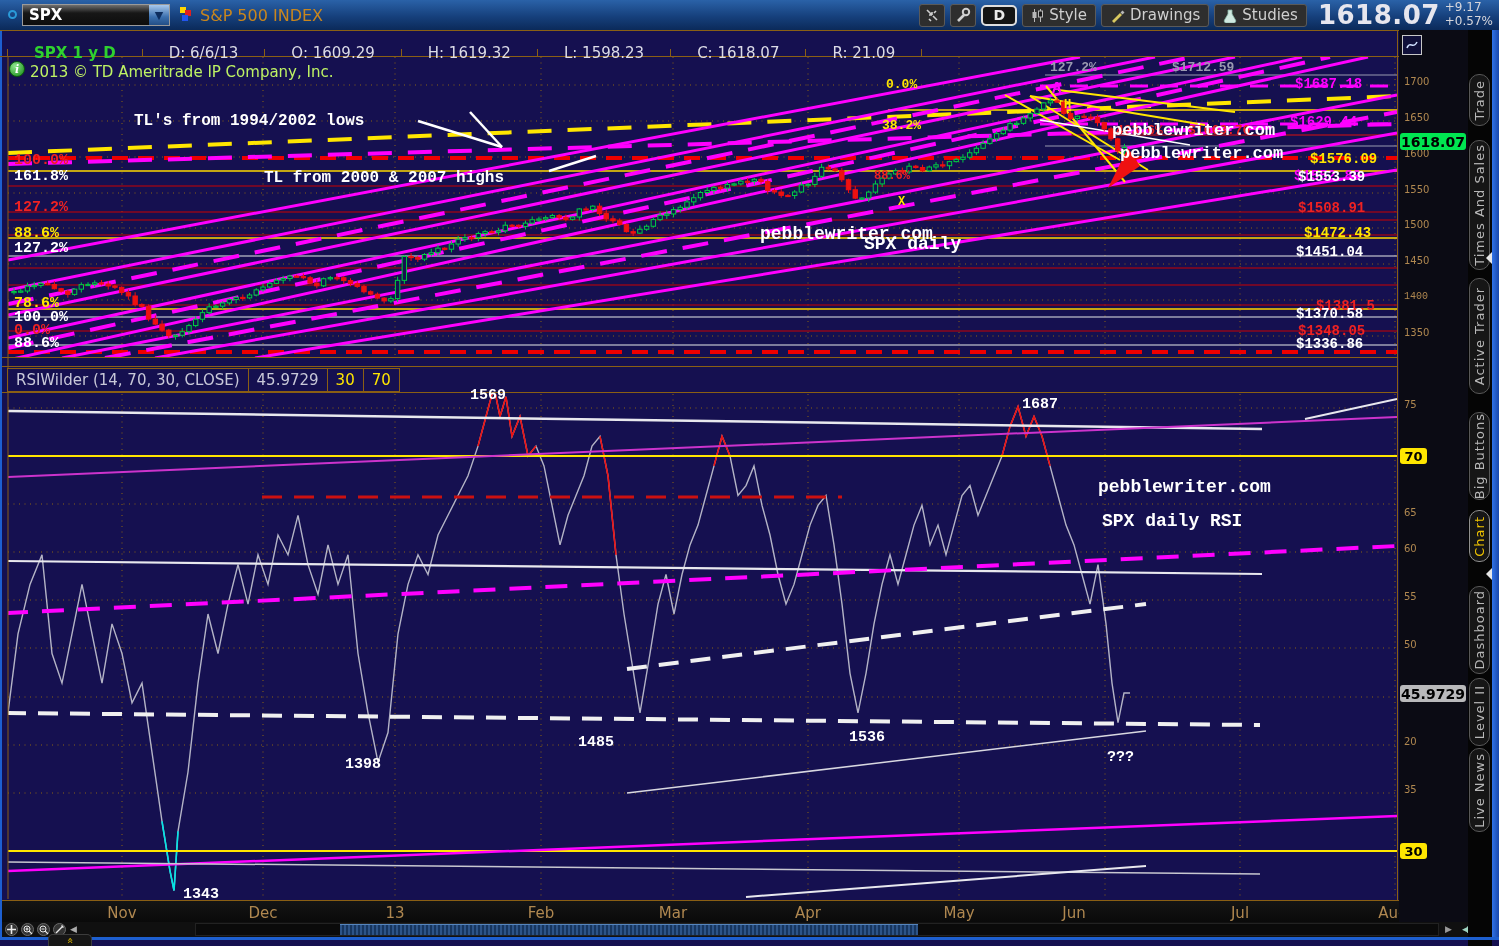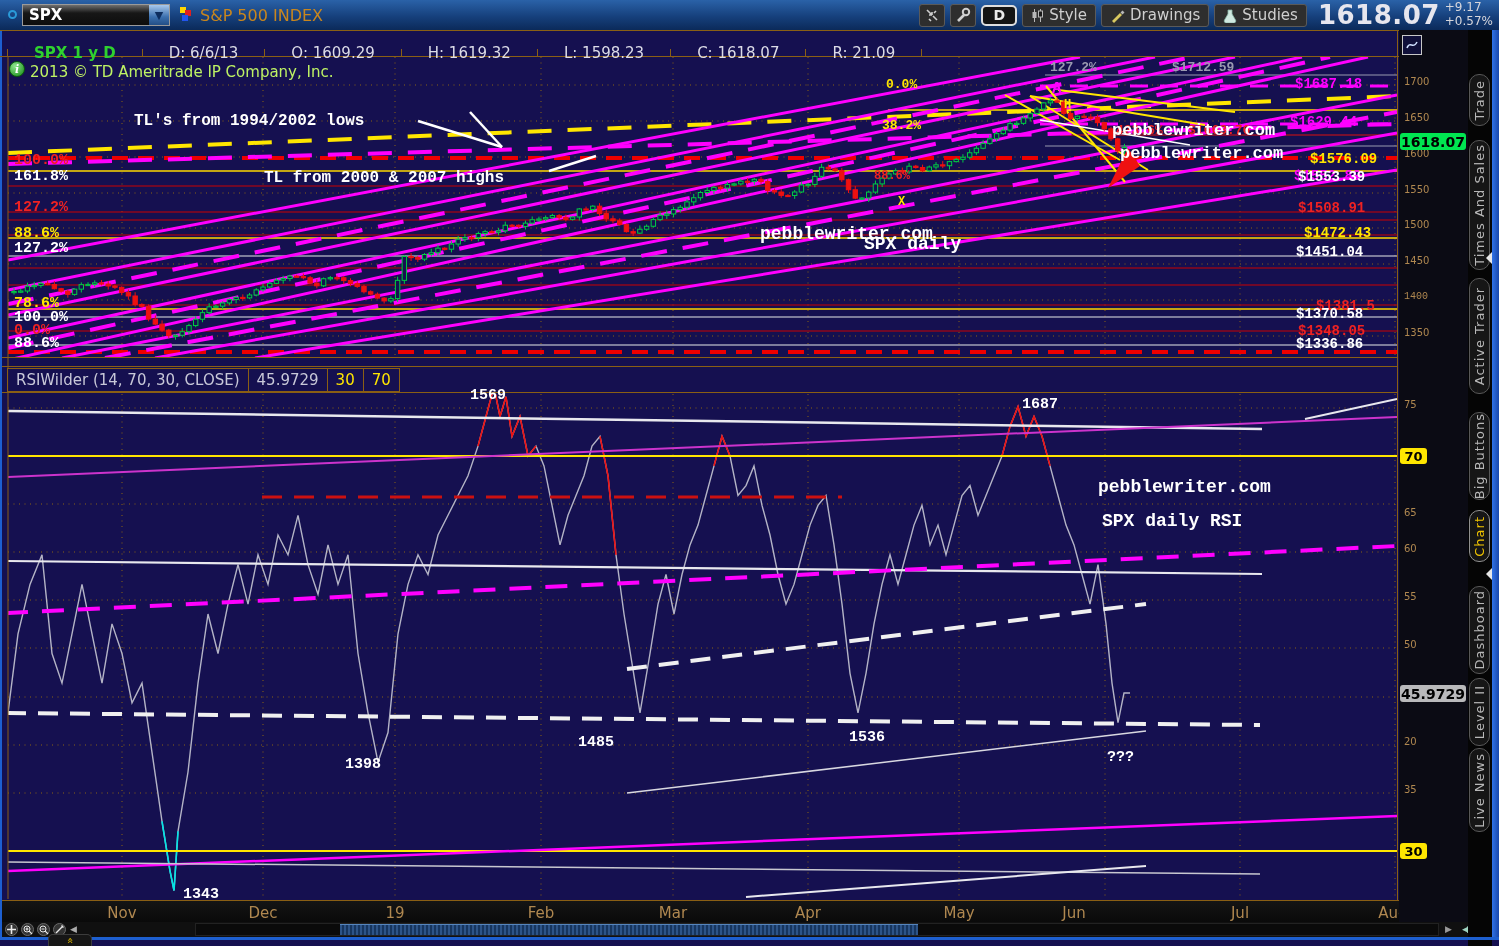--- a/index.html
+++ b/index.html
@@ -733,21 +733,21 @@
   <div class="bluestrip">
     <div class="notch" style="top:222px"></div>
     <div class="notch" style="top:538px"></div>
   </div>
   <div class="leftblue"></div>
   <div class="botblue"></div>
 
   <div class="timeline" id="time-axis">
       <div class="tl-label" style="left: 122px;">Nov</div>
       <div class="tl-label" style="left: 263px;">Dec</div>
-      <div class="tl-label" style="left: 395px;">19</div>
+      <div class="tl-label" style="left: 395px;">13</div>
       <div class="tl-label" style="left: 541px; text-align: right;">Feb</div>
       <div class="tl-label" style="left: 673px;">Mar</div>
       <div class="tl-label" style="left: 808px;">Apr</div>
       <div class="tl-label" style="left: 959px;">May</div>
       <div class="tl-label" style="left: 1074px;">Jun</div>
       <div class="tl-label" style="left: 1240px;">Jul</div>
       <div class="tl-label" style="left: 1393px;">Aug</div>
     </div>
 
   <div class="toolstrip">

